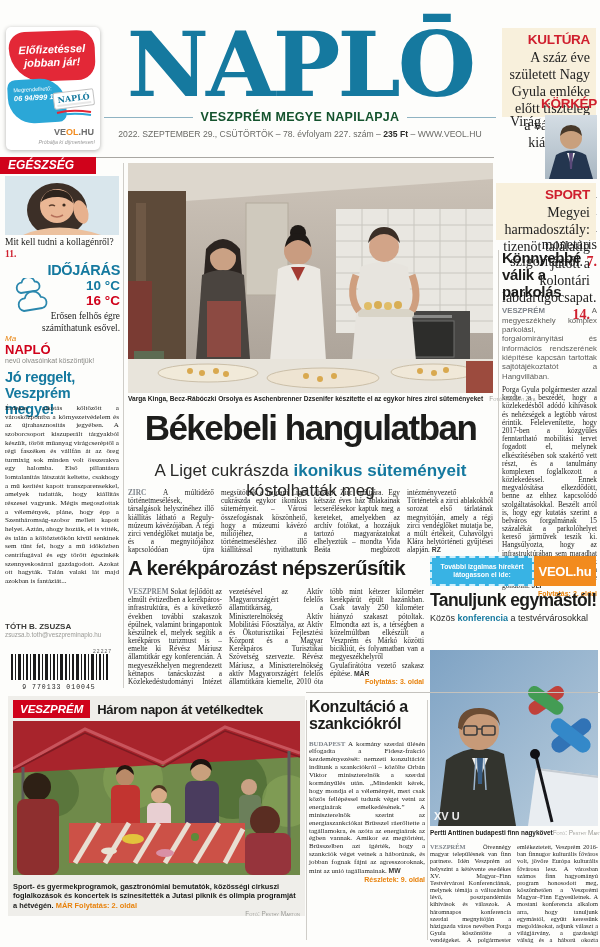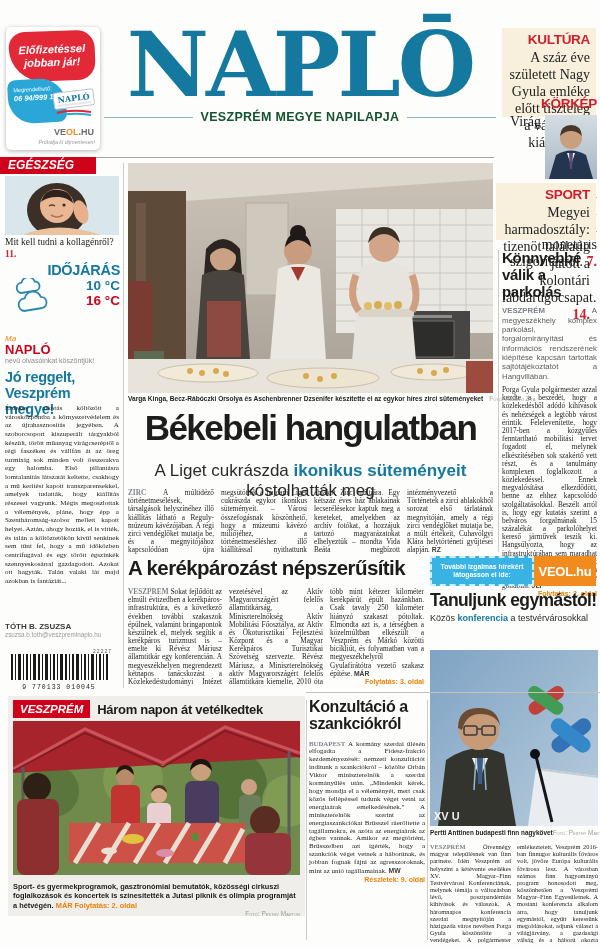--- a/index.html
+++ b/index.html
@@ -140,20 +140,21 @@
     <div class="promo-slogan">Próbálja ki díjmentesen!</div>
   </div>
 
   <div class="abs masthead">
     <div class="naplo">NAPLŌ</div>
     <div class="tagrow">
       <div class="line"></div>
       <div class="tagline">VESZPRÉM MEGYE NAPILAPJA</div>
       <div class="line"></div>
     </div>
+    <div class="dateline"><span>2022. SZEPTEMBER 29., CSÜTÖRTÖK – 78. évfolyam 227. szám – </span><b>235 Ft</b><span> – WWW.VEOL.HU</span></div>
   </div>
 
   <div class="hrule" style="left:0;top:157px;width:494px;"></div>
 
   <div class="abs teaser" style="left:502px;top:28px;width:94px;height:89px;">
     <h3>KULTÚRA</h3>
     <p><span>A száz éve született Nagy Gyula emléke előtt tiszteleg a várpalotai kiállítás. </span><span class="pg">6.</span></p>
   </div>
 
   <div class="abs korkep" style="left:500px;top:96px;width:97px;">
@@ -206,20 +207,21 @@
   <div class="abs kollagen"><span>Mit kell tudni a kollagénről? </span><span class="pg">11.</span></div>
 
   <div class="abs weather">
     <h3>IDŐJÁRÁS</h3>
     <svg class="abs" style="left:8px;top:16px;" width="48" height="36" viewBox="0 0 48 36">
       <path d="M13,15 a5.2,5.2 0 0 1 .6,-10.3 a6.8,6.8 0 0 1 13,-1.2 a4.6,4.6 0 0 1 1.2,9.1 z" fill="#fdfdfb" stroke="#2a87ad" stroke-width="1.8" stroke-linejoin="round"></path>
       <path d="M16,33 a6.4,6.4 0 0 1 .8,-12.7 a8.4,8.4 0 0 1 16,-1.5 a5.7,5.7 0 0 1 1.5,11.2 z" fill="#fdfdfb" stroke="#2a87ad" stroke-width="1.8" stroke-linejoin="round"></path>
     </svg>
     <div class="temp-low">10 °C</div>
     <div class="temp-high">16 °C</div>
+    <div class="weather-desc">Erősen felhős égre számíthatunk esővel.</div>
   </div>
 
   <div class="abs nameday">
     <div class="nd-ma">Ma</div>
     <div class="nd-name">NAPLÓ</div>
     <div class="nd-suffix">nevű olvasóinkat köszöntjük!</div>
   </div>
 
   <div class="abs greet-h">Jó reggelt, Veszprém megye!</div>
   <div class="abs greet-body serif just">Érdekes alkotás költözött a városközpontba a környezetvédelem és az újrahasznosítás jegyében. A szoborcsoport kiszuperált tárgyakból készült, törött műanyag virágcseréptől a régi faszéken és vállfán át az öreg turmixig sok minden volt összerakva egy halomba. Első pillantásra lomtalanítás látszatát keltette, csakhogy a mű kerítést kapott transzparensekkel, amelyek tudatták, hogy kiállítás részesei vagyunk. Mégis megoszlottak a vélemények, pláne, hogy épp a Szentháromság-szobor mellett kapott helyet. Aztán, ahogy hozták, el is vitték, és talán a költöztetőkön kívül senkinek sem tűnt fel, hogy a mű időközben centrifugával és egy törött égszínkék szennyeskosárral gazdagodott. Azokat ott hagyták. Talán valaki lát majd azokban is fantáziát...</div>

